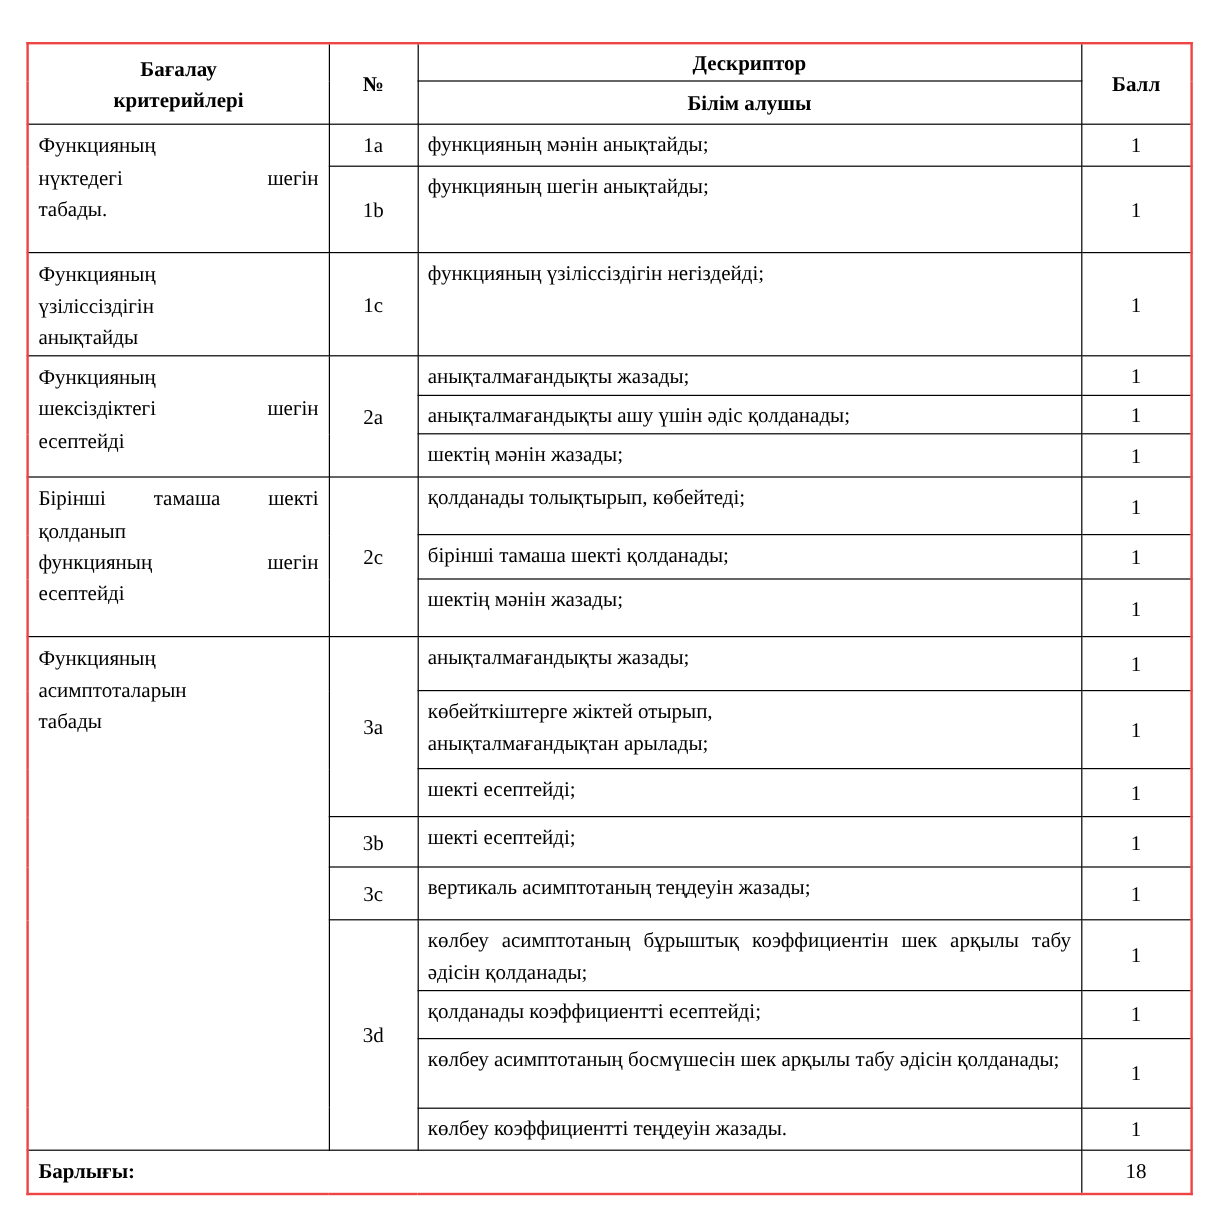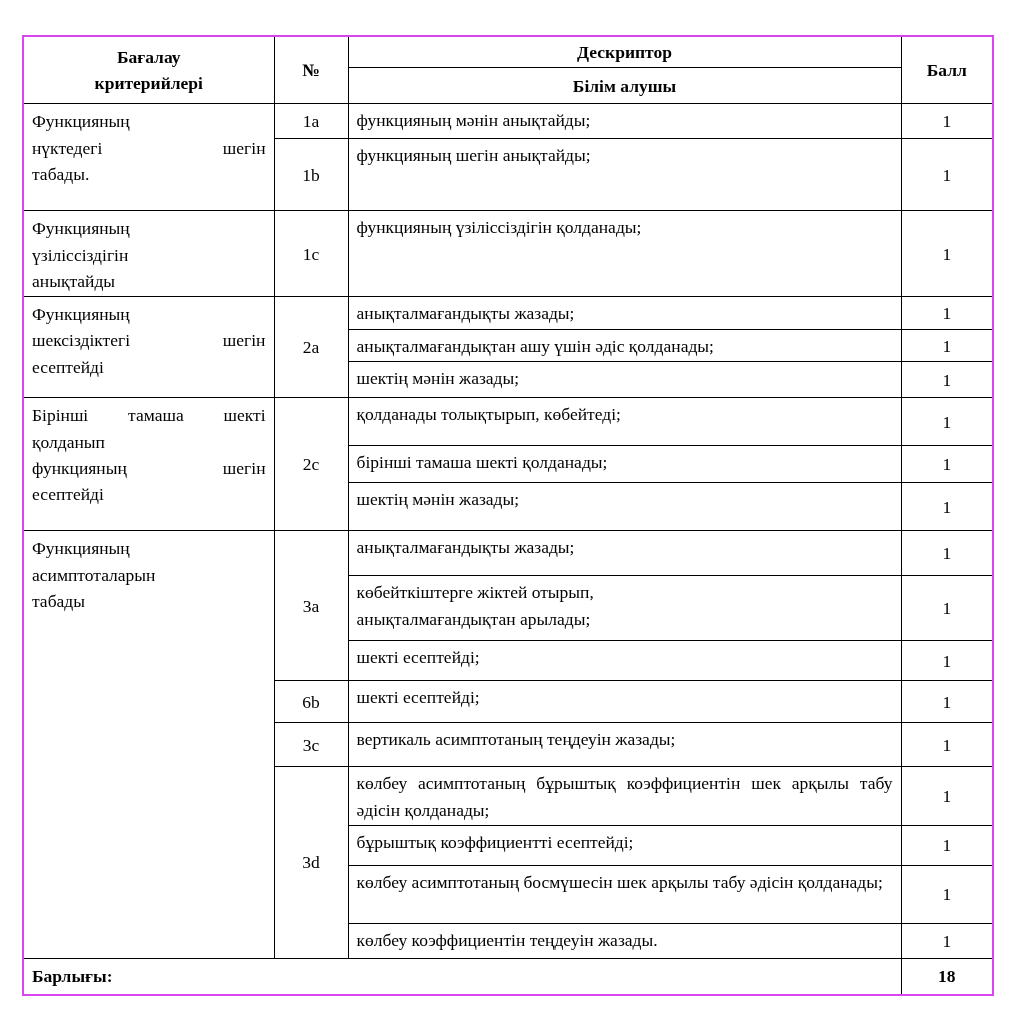--- a/index.html
+++ b/index.html
@@ -15,21 +15,21 @@
     color: #000;
   }
   .page {
     box-sizing: border-box;
     padding: 35px 21px 0 22px;
   }
   table.rubric {
     border-collapse: collapse;
     table-layout: fixed;
     width: 970px;
-    border: 2px solid #d946ef;
+    border: 2px solid #ef4444;
     padding-left: 33px;
   }
   td {
     border: 1px solid #000;
     box-sizing: border-box;
     font-size: 17.5px;
     line-height: 1.5;
     padding: 2px 8px;
     overflow: hidden;
   }
@@ -71,21 +71,21 @@
     text-align: center;
     vertical-align: middle;
   }
   .total-label {
     font-weight: bold;
     text-align: left;
     vertical-align: middle;
     margin-left: 28px;
   }
   .total-value {
-    font-weight: bold;
+    font-weight: normal;
   }
 </style>
 </head>
 <body>
 
 <div class="page">
   <table class="rubric">
     <colgroup>
       <col style="width:251px">
       <col style="width:74px">
@@ -117,34 +117,34 @@
         <td class="num">1b</td>
         <td class="desc">функцияның шегін анықтайды;</td>
         <td class="score">1</td>
       </tr>
 
       <tr style="height:84px">
         <td class="crit">Функцияның
 үзіліссіздігін
 анықтайды</td>
         <td class="num">1c</td>
-        <td class="desc">функцияның үзіліссіздігін қолданады;</td>
+        <td class="desc">функцияның үзіліссіздігін негіздейді;</td>
         <td class="score">1</td>
       </tr>
 
       <tr style="height:33px">
         <td class="crit" rowspan="3">Функцияның
 шексіздіктегі шегін
 есептейді</td>
         <td class="num" rowspan="3">2a</td>
         <td class="desc">анықталмағандықты жазады;</td>
         <td class="score">1</td>
       </tr>
       <tr style="height:31px">
-        <td class="desc">анықталмағандықтан ашу үшін әдіс қолданады;</td>
+        <td class="desc">анықталмағандықты ашу үшін әдіс қолданады;</td>
         <td class="score">1</td>
       </tr>
       <tr style="height:36px">
         <td class="desc">шектің мәнін жазады;</td>
         <td class="score">1</td>
       </tr>
 
       <tr style="height:48px">
         <td class="crit" rowspan="3">Бірінші тамаша шекті
 қолданып
@@ -174,44 +174,44 @@
       <tr style="height:65px">
         <td class="desc">көбейткіштерге жіктей отырып,
 анықталмағандықтан арылады;</td>
         <td class="score">1</td>
       </tr>
       <tr style="height:40px">
         <td class="desc">шекті есептейді;</td>
         <td class="score">1</td>
       </tr>
       <tr style="height:42px">
-        <td class="num">6b</td>
+        <td class="num">3b</td>
         <td class="desc">шекті есептейді;</td>
         <td class="score">1</td>
       </tr>
       <tr style="height:44px">
         <td class="num">3c</td>
         <td class="desc">вертикаль асимптотаның теңдеуін жазады;</td>
         <td class="score">1</td>
       </tr>
       <tr style="height:54px">
         <td class="num" rowspan="4">3d</td>
         <td class="desc">көлбеу асимптотаның бұрыштық коэффициентін шек арқылы табу әдісін қолданады;</td>
         <td class="score">1</td>
       </tr>
       <tr style="height:40px">
-        <td class="desc">бұрыштық коэффициентті есептейді;</td>
+        <td class="desc">қолданады коэффициентті есептейді;</td>
         <td class="score">1</td>
       </tr>
       <tr style="height:58px">
         <td class="desc">көлбеу асимптотаның босмүшесін шек арқылы табу әдісін қолданады;</td>
         <td class="score">1</td>
       </tr>
       <tr style="height:35px">
-        <td class="desc">көлбеу коэффициентін теңдеуін жазады.</td>
+        <td class="desc">көлбеу коэффициентті теңдеуін жазады.</td>
         <td class="score">1</td>
       </tr>
 
       <tr style="height:37px">
         <td class="total-label" colspan="3">Барлығы:</td>
         <td class="score total-value">18</td>
       </tr>
     </tbody>
   </table>
 </div>

